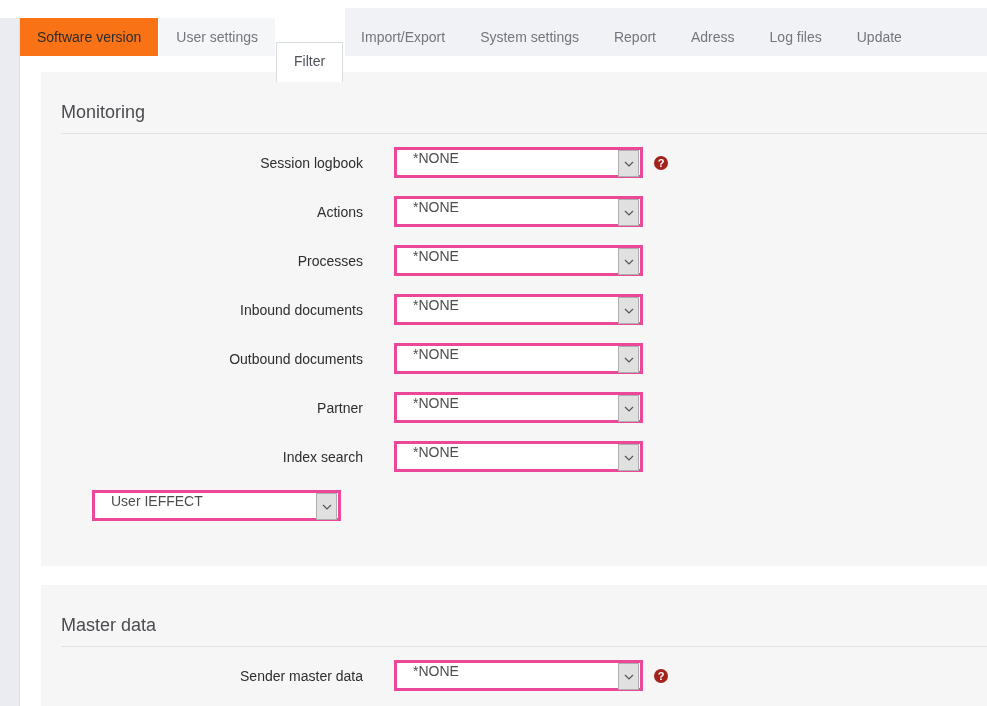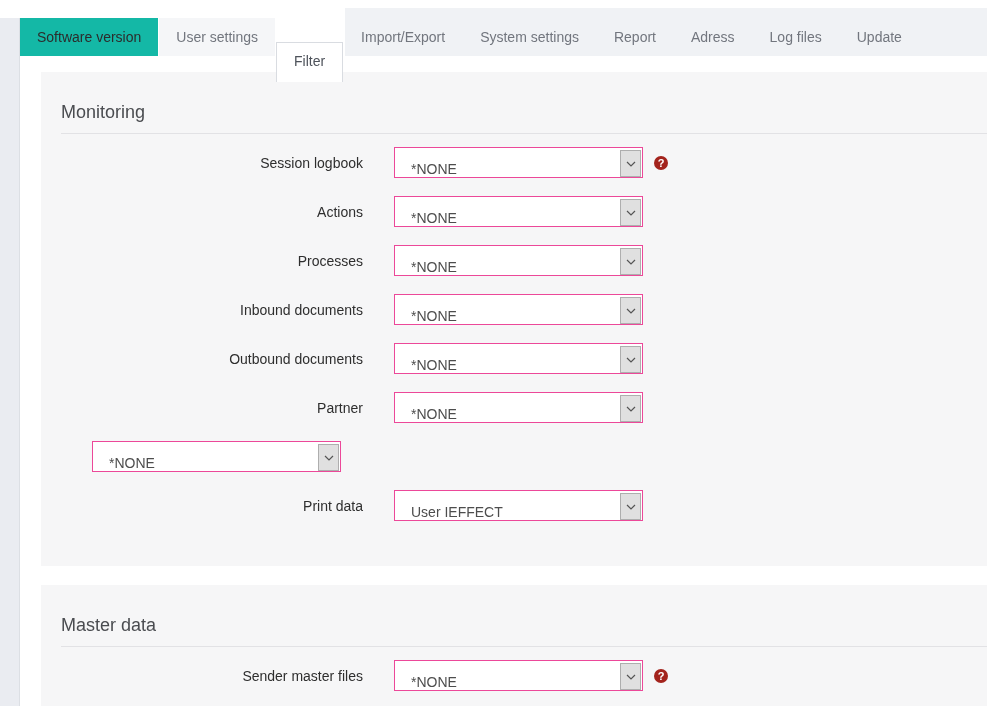--- a/index.html
+++ b/index.html
@@ -41,21 +41,21 @@
   .tab {
     position: relative; z-index: 1;
     padding: 0 17px;
     margin-right: 1px;
     line-height: 38px;
     font-size: 14px;
     color: #72767e;
     white-space: nowrap;
     cursor: pointer;
   }
-  .tab-first { background: #14b8a6; color: #2c2c2c; }
+  .tab-first { background: #f97316; color: #2c2c2c; }
   .tab-second { background: #f5f6f8; }
   .tab.active {
     background: #ffffff;
     border: 1px solid #d9dce1;
     border-bottom: none;
     color: #4d525a;
     line-height: 36px;
     height: 40px;
     z-index: 2;
     margin-top: 24px;
@@ -94,24 +94,24 @@
     text-align: right;
     font-weight: normal;
     font-size: 14px;
     color: #2e2e2e;
   }
 
   .select {
     margin-left: 31px;
     width: 249px;
     height: 31px;
-    border: 1px solid #ec4899;
+    border: 3px solid #ec4899;
     background: #ffffff;
     display: flex;
-    align-items: flex-end;
+    align-items: flex-start;
     cursor: pointer;
   }
   .select-value {
     flex: 1;
     padding-left: 16px;
     font-size: 14px;
     color: #4d4d4d;
     white-space: nowrap;
     overflow: hidden;
   }
@@ -230,48 +230,48 @@
         <span class="select-value">*NONE</span>
         <span class="select-arrow">
           <svg width="10" height="6" viewBox="0 0 10 6">
               <polyline points="1,1 5,5 9,1" fill="none" stroke="#555" stroke-width="1.2"></polyline>
             </svg>
         </span>
       </div>
     </div>
 
     <div class="form-row">
-      <div class="select">
-        <span class="select-value">*NONE</span>
-        <span class="select-arrow">
-          <svg width="10" height="6" viewBox="0 0 10 6">
-              <polyline points="1,1 5,5 9,1" fill="none" stroke="#555" stroke-width="1.2"></polyline>
-            </svg>
-        </span>
-      </div>
-    </div>
-
-    <div class="form-row">
-      <div class="form-label">Print data</div>
+      <div class="form-label">Index search</div>
+      <div class="select">
+        <span class="select-value">*NONE</span>
+        <span class="select-arrow">
+          <svg width="10" height="6" viewBox="0 0 10 6">
+              <polyline points="1,1 5,5 9,1" fill="none" stroke="#555" stroke-width="1.2"></polyline>
+            </svg>
+        </span>
+      </div>
+    </div>
+
+    <div class="form-row">
       <div class="select">
         <span class="select-value">User IEFFECT</span>
         <span class="select-arrow">
           <svg width="10" height="6" viewBox="0 0 10 6">
               <polyline points="1,1 5,5 9,1" fill="none" stroke="#555" stroke-width="1.2"></polyline>
             </svg>
         </span>
       </div>
     </div>
   </div>
 
   <div class="section section-master">
     <h2 class="section-title">Master data</h2>
 
     <div class="form-row">
-      <div class="form-label">Sender master files</div>
+      <div class="form-label">Sender master data</div>
       <div class="select">
         <span class="select-value">*NONE</span>
         <span class="select-arrow">
           <svg width="10" height="6" viewBox="0 0 10 6">
               <polyline points="1,1 5,5 9,1" fill="none" stroke="#555" stroke-width="1.2"></polyline>
             </svg>
         </span>
       </div>
       <span class="help-badge">?</span>
     </div>

